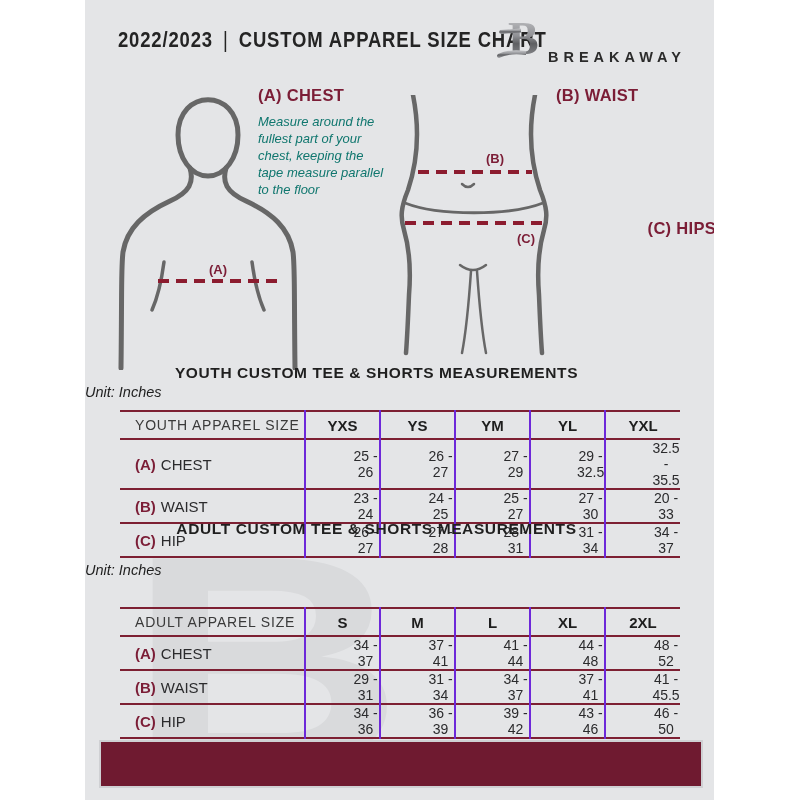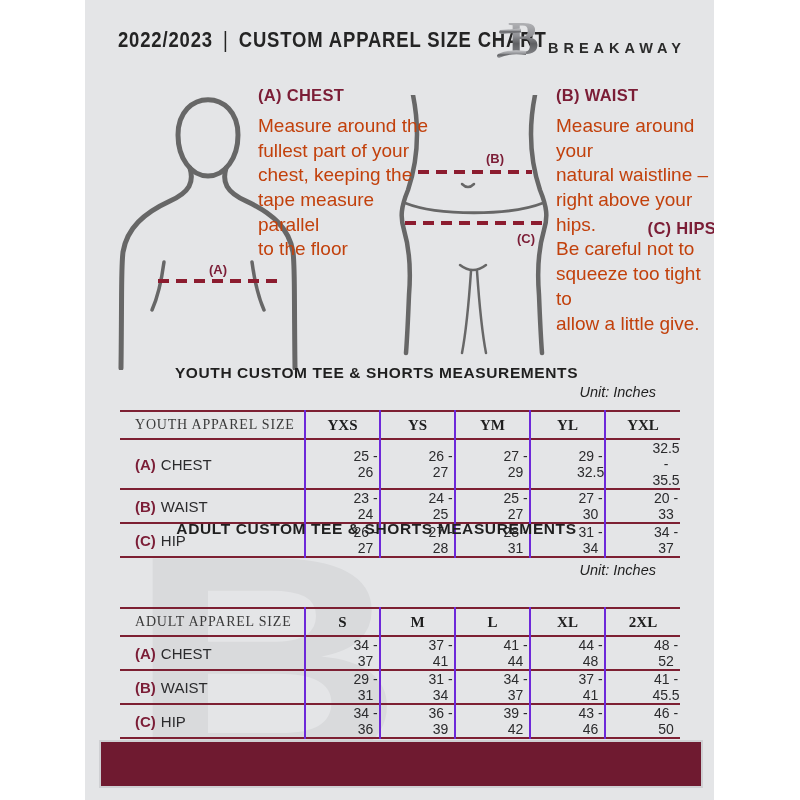--- a/index.html
+++ b/index.html
@@ -9,52 +9,52 @@
 
   
   .watermark { position:absolute; left:42px; top:538px; font-size:300px; line-height:0.82; font-weight:bold;
     color:#d9dadc; transform:scaleX(1.28); transform-origin:left top; z-index:0; user-select:none; }
 
   
   .hdr-title { position:absolute; left:33px; top:27px; z-index:2; white-space:nowrap;
     transform:scaleX(0.84); transform-origin:left top; font-weight:bold; font-size:22px; color:#242424; letter-spacing:1px; }
   .hdr-title .sep { margin:0 12px; color:#242424; font-weight:normal; }
   .hdr-logo { position:absolute; left:410px; top:14px; z-index:2; }
-  .hdr-brand { position:absolute; left:463px; top:40px; z-index:2; font-weight:bold; font-size:14.5px;
+  .hdr-brand { position:absolute; left:463px; top:49px; z-index:2; font-weight:bold; font-size:14.5px;
     letter-spacing:5px; color:#2b2b2b; }
 
   
   .fig { position:absolute; z-index:1; }
   .fig-chest { left:25px; top:80px; }
   .fig-waist { left:313px; top:95px; }
 
   
   .guide { position:absolute; z-index:2; }
   .guide-a { left:173px; top:86px; width:172px; }
   .guide-b { left:471px; top:86px; width:156px; }
   .guide-c { left:471px; top:219px; width:160px;text-align:right; }
   .guide h3 { font-size:16.5px; font-weight:bold; color:#7b1d36; letter-spacing:0.3px; margin-bottom:9px; }
-  .guide p { font-size:19px; color:#c2410c; line-height:1.3; white-space:pre-line; }
+  .guide p { font-size:13px; font-style:italic; color:#0f766e; line-height:1.3; white-space:pre-line; }
 
   
   .sec-title { position:absolute; left:0; width:583px; text-align:center; z-index:2;
     font-weight:bold; font-size:15.5px; color:#1f1f1f; letter-spacing:0.6px; }
-  .sec-unit { position:absolute; left:0; width:571px; text-align:right; z-index:2;
+  .sec-unit { position:absolute; left:0; width:571px; text-align:left; z-index:2;
     font-style:italic; font-size:14.5px; color:#1f1f1f; }
   .youth-title { top:364px; } .youth-unit { top:384px; }
   .adult-title { top:520px; } .adult-unit { top:562px; }
 
   
   table.size-table { position:absolute; left:35px; width:560px; z-index:2;
     border-collapse:collapse; table-layout:fixed; border-bottom:2px solid #7d2033; }
   .youth-table { top:410px; } .adult-table { top:607px; }
   .size-table tr { border-top:2px solid #7d2033; }
   .size-table th, .size-table td { border-left:2px solid #6d28d9; text-align:center; vertical-align:middle; }
   .size-table th:first-child, .size-table td:first-child { border-left:none; text-align:left; padding-left:15px; }
-  .size-table thead tr { height:28px;font-family:Liberation Serif, serif; }
+  .size-table thead tr { height:28px; }
   .size-table tbody tr { height:31px; }
   .size-table th.col-label { font-weight:normal; font-size:14px; letter-spacing:0.8px; color:#3a3a3a; }
   .size-table th.col-size { font-weight:bold; font-size:15px; color:#1e1e1e; }
   .size-table td { font-size:14px; color:#2b2b2d;padding-left:46px; }
   .size-table td.row-label { font-size:15px; color:#2b2b2d; }
   .size-table td.row-label .pfx { font-weight:bold; color:#7b1d36; margin-right:5px; }
 
   
   .footer-bar { position:absolute; left:14px; top:740px; width:604px; height:48px;
     background:#6f1a30; border:2px solid #cfd0d3; z-index:3; }
@@ -116,26 +116,20 @@
     <div class="guide guide-a">
       <h3>(A) CHEST</h3>
       <p>Measure around the
 fullest part of your
 chest, keeping the
 tape measure parallel
 to the floor</p>
     </div>
     <div class="guide guide-b">
       <h3>(B) WAIST</h3>
-      <p>Measure around your
-natural waistline –
-right above your hips.
-Be careful not to
-squeeze too tight to
-allow a little give.</p>
     </div>
     <div class="guide guide-c">
       <h3>(C) HIPS</h3>
     </div>
 
     <div class="sec-title youth-title">YOUTH CUSTOM TEE &amp; SHORTS MEASUREMENTS</div>
     <div class="sec-unit youth-unit">Unit: Inches</div>
     <table class="size-table youth-table">
       <colgroup>
           <col style="width:185px">

